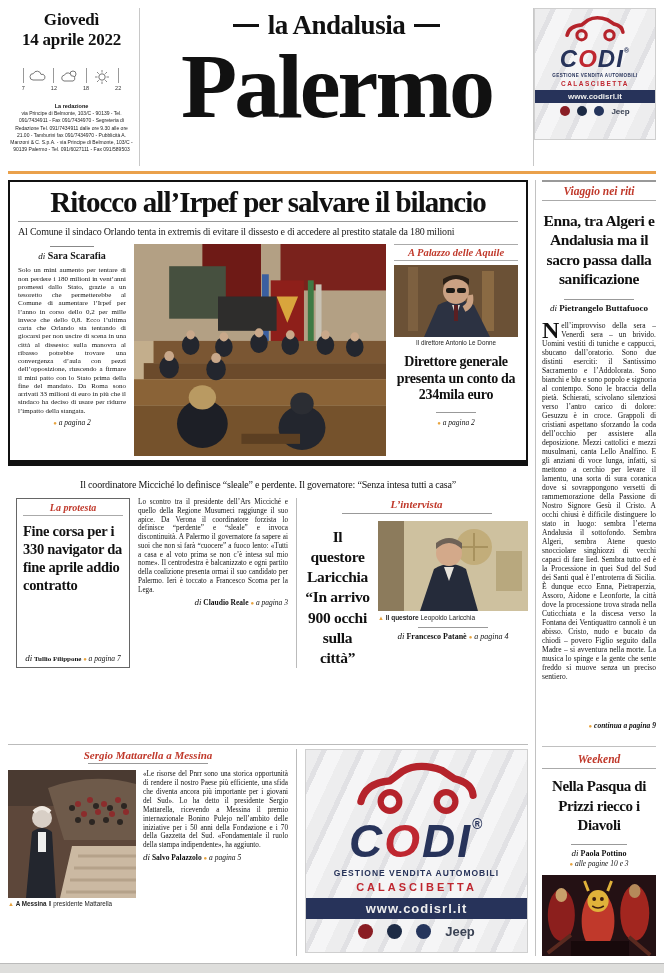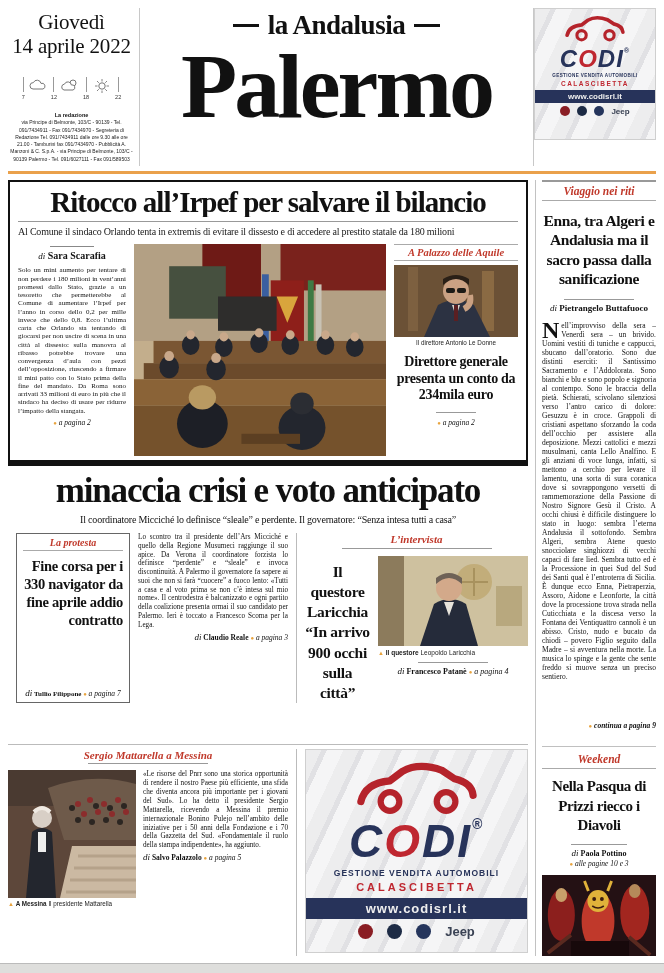--- a/index.html
+++ b/index.html
@@ -3,21 +3,21 @@
 <meta charset="utf-8">
 <style>
   * { margin:0; padding:0; box-sizing:border-box; }
   html,body { background:#fff; }
   body { width:664px; height:973px; overflow:hidden; font-family:"Liberation Serif", serif; color:#111; }
   .page { width:664px; height:973px; background:#fff; position:relative; }
 
   
   .masthead-row { display:grid; grid-template-columns:132px 1fr 122px; height:158px; margin:8px 8px 0 8px; }
   .datebox { border-right:1px solid #c8c8c8; padding:2px 6px 0 2px; text-align:center; }
-  .weekday, .dateline { font-weight:normal; font-size:21px; line-height:1.15; letter-spacing:-0.2px; }
+  .weekday, .dateline { font-weight:bold; font-size:17px; line-height:1.15; letter-spacing:-0.2px; }
   .weather { margin:12px 2px 12px; display:flex; justify-content:center; align-items:flex-end; gap:3px; height:30px; }
   .wtick { display:flex; flex-direction:column; align-items:center; }
   .wtick .bar { width:1px; height:15px; background:#999; }
   .wtick .tnum { font-family:"Liberation Sans",sans-serif; font-size:5.5px; color:#333; margin-top:2px; }
   .wicon { width:20px; height:20px; margin-bottom:4px; }
   .redazione-title { font-family:"Liberation Sans",sans-serif; font-size:5.5px; font-weight:bold; margin-bottom:1px; }
   .redazione-text { font-family:"Liberation Sans",sans-serif; font-size:5px; line-height:1.45; color:#222; }
   .masthead-center { text-align:center; padding-top:2px; border-right:1px solid #c8c8c8; }
   .brand-row { display:flex; align-items:center; justify-content:center; gap:9px; }
   .brand-dash { width:26px; height:3px; background:#111; }
@@ -73,21 +73,21 @@
   .side-headline { font-size:14px; font-weight:bold; text-align:center; line-height:1.18; margin-top:8px; letter-spacing:-0.3px; }
   .side-rule { width:40px; border-top:1px solid #999; margin:8px auto 2px; }
 
   
   .politics { padding-top:7px; height:272px; overflow:hidden; }
   .pol-headline { text-align:center; font-weight:bold; font-size:35px; line-height:1.0; letter-spacing:-1.2px; white-space:nowrap; }
   .pol-standfirst { text-align:center; font-size:10px; letter-spacing:-0.2px; margin-top:6px; white-space:nowrap; overflow:hidden; }
   .pol-cols { display:grid; grid-template-columns:122px 150px 1fr; gap:8px; margin-top:8px; height:170px; }
   .protest-box { border:1.5px solid #666; padding:3px 6px 4px; display:flex; flex-direction:column;margin-left:8px; }
   .protest-kicker { font-size:10px; padding-bottom:2px; border-bottom:1px solid #aaa; }
-  .protest-headline { font-size:14.5px; font-weight:bold; text-align:right; line-height:1.25; margin-top:6px; flex-grow:1; letter-spacing:-0.3px; }
+  .protest-headline { font-size:14.5px; font-weight:bold; text-align:left; line-height:1.25; margin-top:6px; flex-grow:1; letter-spacing:-0.3px; }
   .protest-byline { font-size:7px; text-align:center; }
   .reale-col .bodytext { margin-top:0; font-size:7.2px; line-height:1.22; }
   .endline { font-size:7.5px; text-align:right; margin-top:2px; }
   .interview-col { border-left:1px solid #bbb; padding-left:8px; display:flex; flex-direction:column; }
   .int-kicker { font-size:11px; }
   .int-krule { width:150px; border-top:1px solid #999; margin:3px auto 0; }
   .int-row { display:grid; grid-template-columns:1fr 150px; gap:8px; margin-top:7px; }
   .int-headline { font-size:15.5px; font-weight:bold; text-align:center; line-height:1.3; letter-spacing:-0.3px; margin-top:6px; }
   .int-photo svg { width:100%; height:90px; display:block; }
   .int-caption { font-family:"Liberation Sans",sans-serif; font-size:6.5px; margin-top:3px; color:#222; }
@@ -295,21 +295,20 @@
             <div class="photo-caption">Il direttore Antonio Le Donne</div>
             <div class="side-headline">Direttore generale presenta un conto da 234mila euro</div>
             <div class="side-rule"></div>
             <div class="pageref"><span class="bullet">●</span> <span>a pagina 2</span></div>
           </div>
         </div>
       </section>
 
       <section class="politics">
         <h2 class="pol-headline">
-          <div>minaccia crisi e voto anticipato</div>
         </h2>
         <div class="pol-standfirst">Il coordinatore Micciché lo definisce “sleale” e perdente. Il governatore: “Senza intesa tutti a casa”</div>
         <div class="pol-cols">
           <div class="protest-box">
             <div class="kicker protest-kicker">La protesta</div>
             <div class="protest-headline">Fine corsa per i 330 navigator da fine aprile addio contratto</div>
             <div class="protest-byline"><span class="by-prefix">di</span> <span class="by-name">Tullio Filippone</span> <span class="bullet">●</span> <span class="pageref" style="display:inline">a pagina 7</span></div>
           </div>
           <div class="reale-col">
             <p class="bodytext">Lo scontro tra il presidente dell’Ars Micciché e quello della Regione Musumeci raggiunge il suo apice. Da Verona il coordinatore forzista lo definisce “perdente” e “sleale” e invoca discontinuità. A Palermo il governatore fa sapere ai suoi che non si farà “cuocere” a fuoco lento: «Tutti a casa e al voto prima se non c’è intesa sul mio nome». Il centrodestra è balcanizzato e ogni partito della coalizione presenta ormai il suo candidato per Palermo. Ieri è toccato a Francesco Scoma per la Lega.</p>

